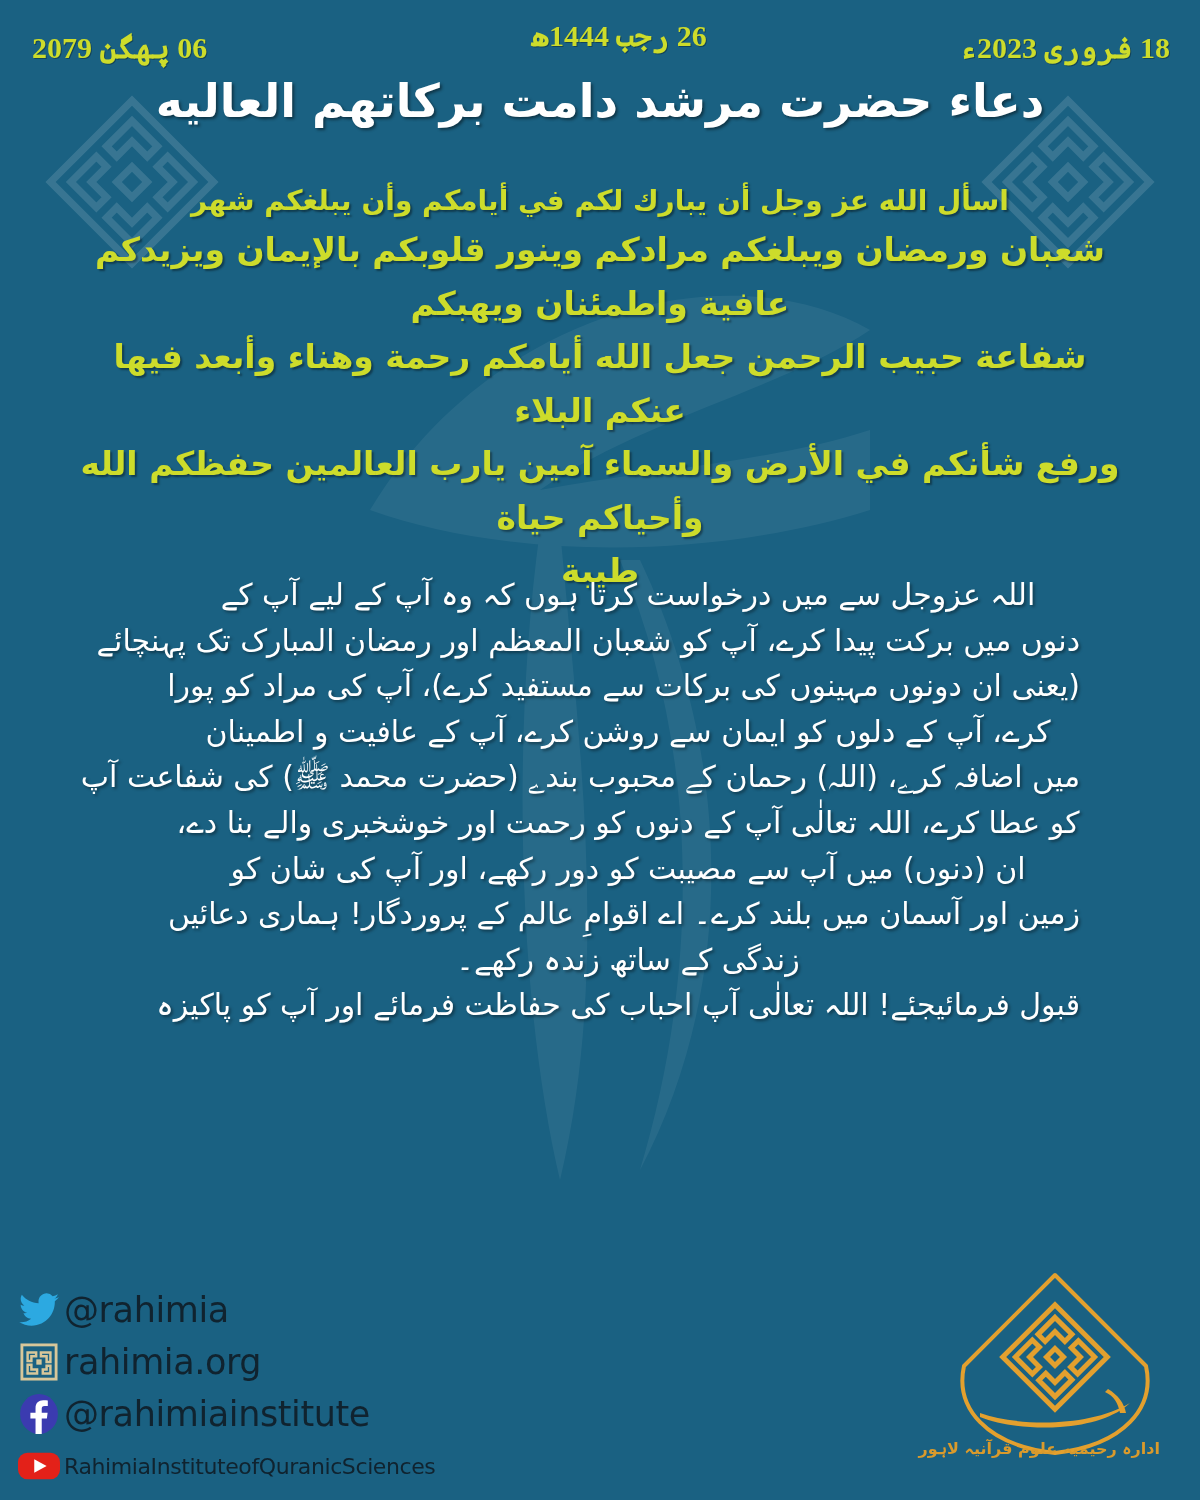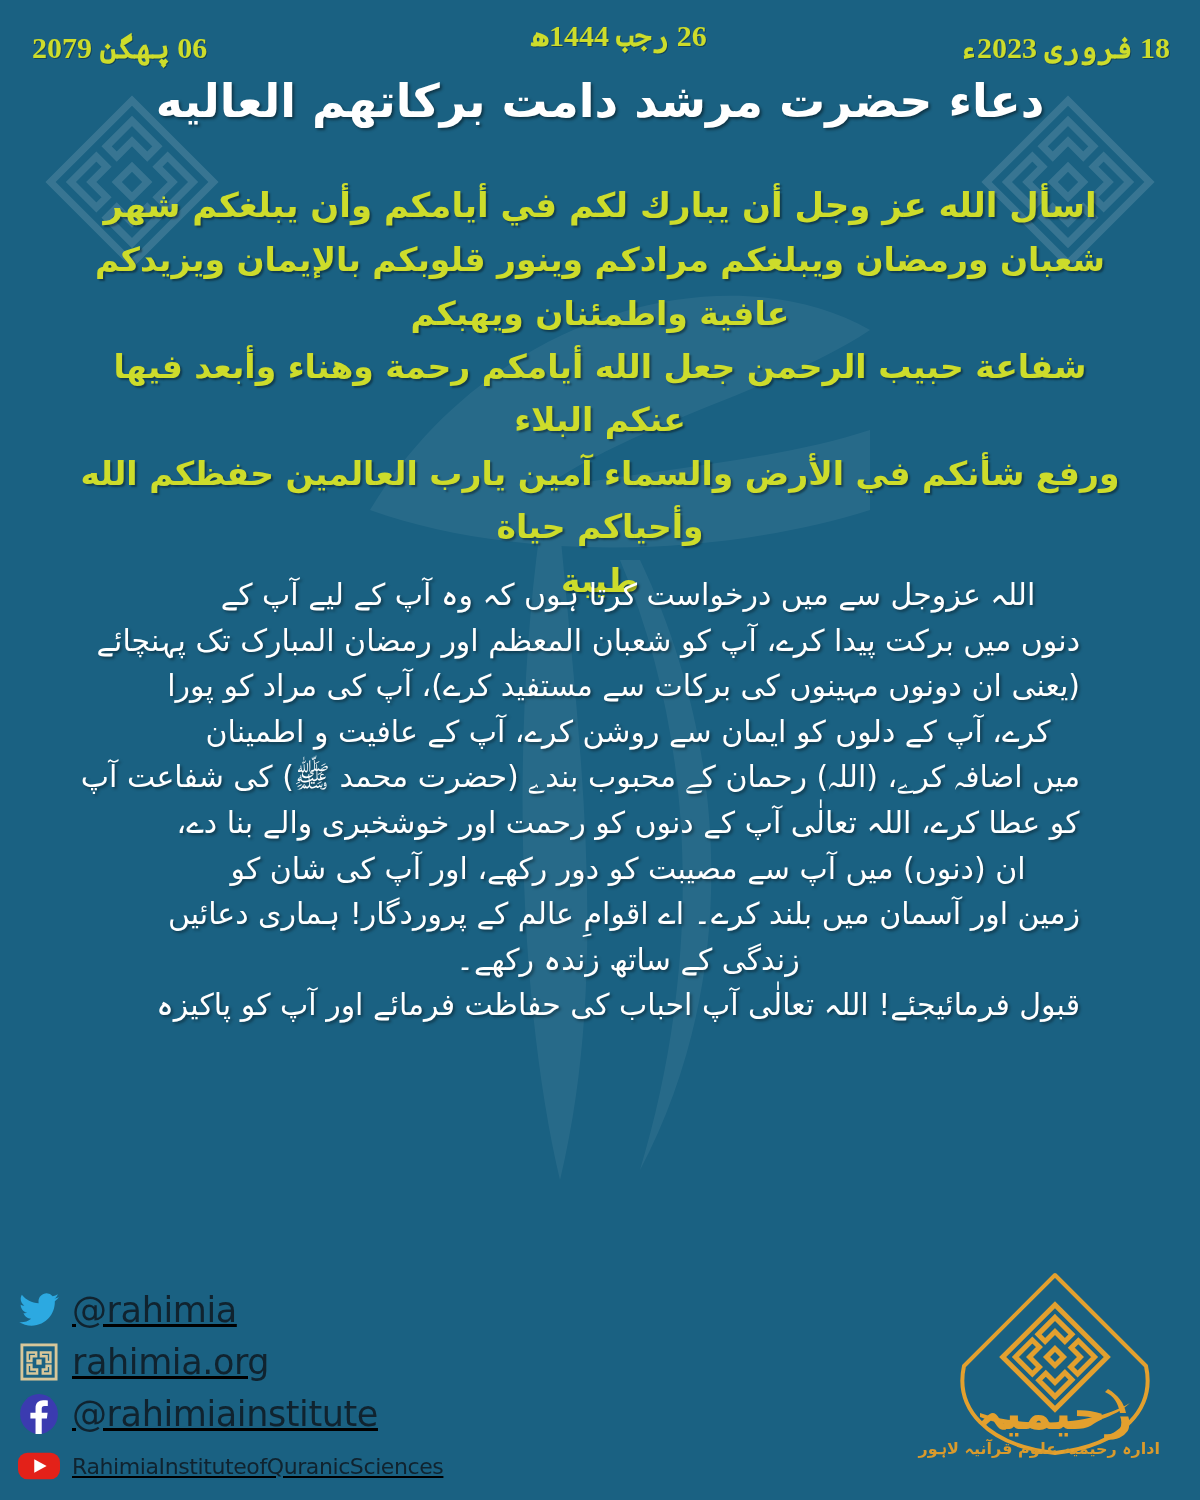--- a/index.html
+++ b/index.html
@@ -88,21 +88,21 @@
   }
   .arabic-line {
     color:#cddc2b;
     font-size:33px;
     font-weight:700;
     line-height:1.62;
     direction:rtl;
     text-shadow:2px 2px 2px rgba(0,0,0,0.38);
     font-family:"DejaVu Sans","Liberation Sans",sans-serif;
   }
-  .arabic-line.lead { font-size:34px; }
+  .arabic-line.lead { font-size:28px; }
 
   
   .urdu-block {
     position:absolute;
     top:572px;
     left:176px;
     right:120px;
     text-align:center;
     direction:rtl;
   }
@@ -123,22 +123,21 @@
     position:absolute;
     left:18px;
     bottom:8px;
     direction:ltr;
     text-align:left;
   }
   .social-row {
     display:flex;
     align-items:center;
     height:52px;
-    gap:12px;
-    text-decoration:underline;
+    gap:4px;
   }
   .social-icon {
     width:42px;
     height:42px;
     flex:0 0 42px;
     display:flex;
     align-items:center;
     justify-content:center;
   }
   .social-handle {
@@ -313,17 +312,16 @@
         <path d="M110 62 H133 V86 H123 V72 H110 Z"></path>
         <path d="M77 94 H87 V108 H101 V118 H77 Z"></path>
         <path d="M110 118 H133 V94 H123 V108 H110 Z"></path>
         <rect x="99" y="84" width="12" height="12"></rect>
       </g>
 
       <path d="M30 146 C 70 160, 140 160, 180 136 C 165 150, 140 158, 110 160
                C 80 162, 50 158, 30 150 Z" fill="#e3a02e"></path>
       <path d="M158 122 C 168 128, 174 136, 176 146 L 170 146 C 168 136, 164 129, 155 125 Z" fill="#e3a02e"></path>
     </svg>
-    <div class="brand-script">رحیمیہ</div>
     <div class="brand-sub">ادارہ رحیمیہ علوم قرآنیہ لاہور</div>
   </div>
 
 </div>
 
 </body></html>

